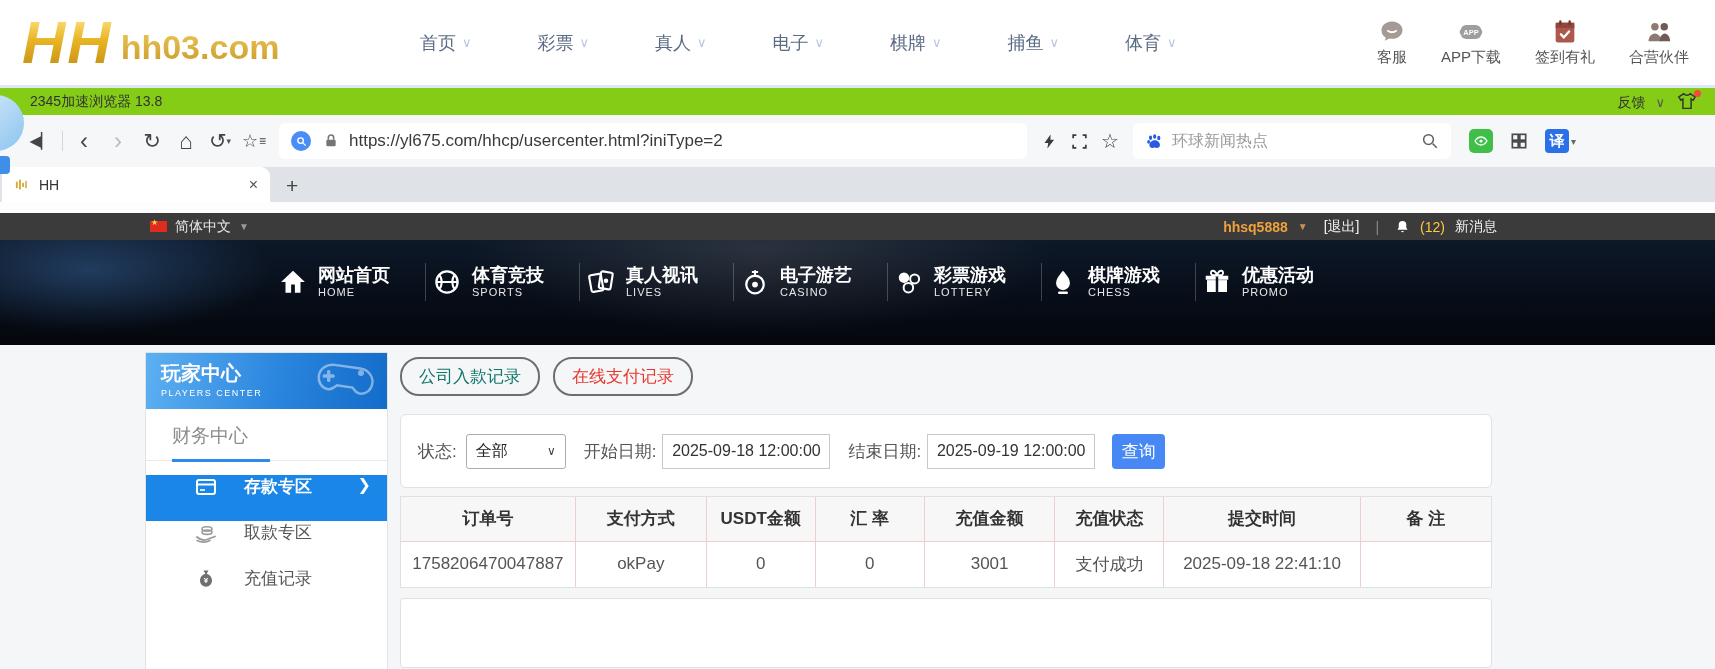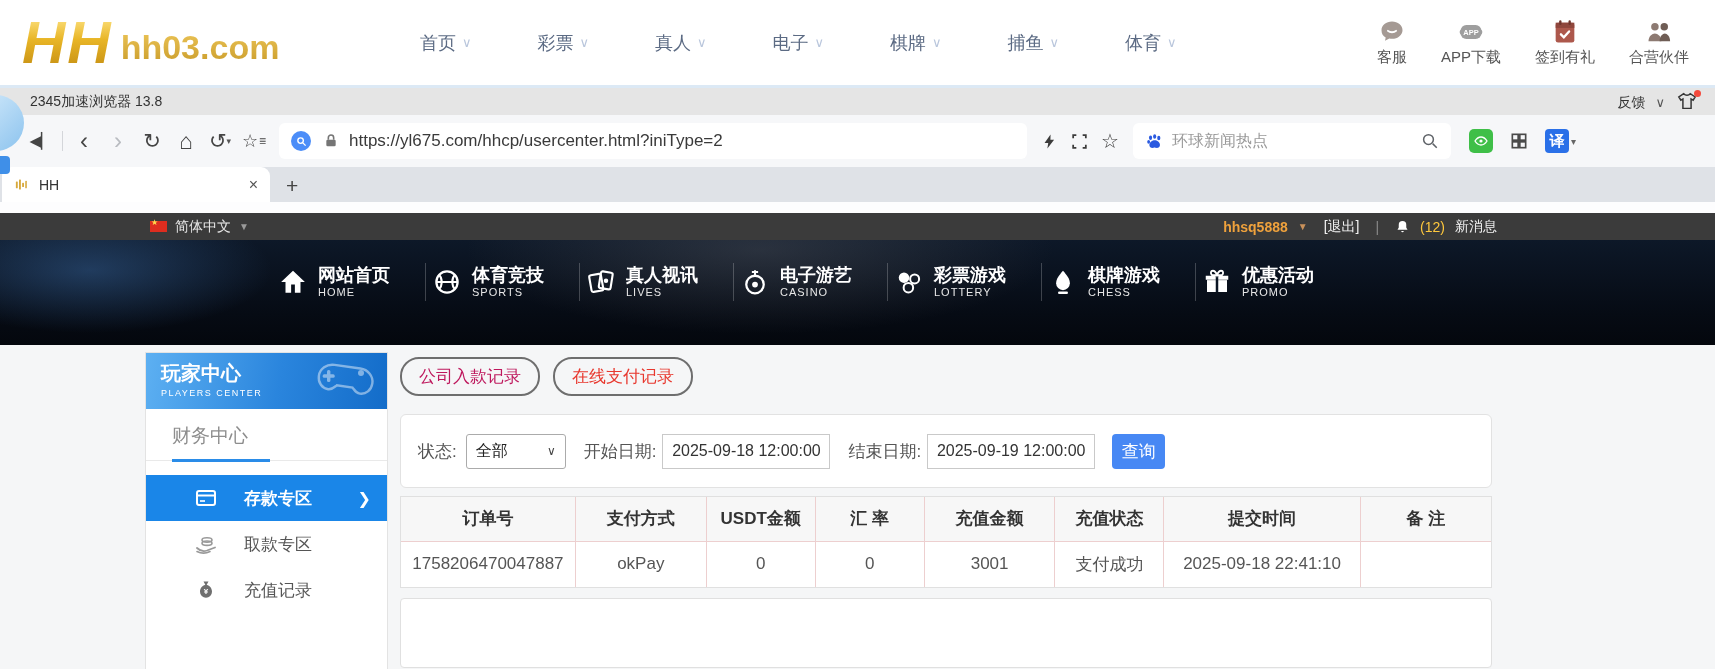--- a/index.html
+++ b/index.html
@@ -17,21 +17,21 @@
     background:linear-gradient(180deg,#eec75a 0%,#c89a28 100%);
     -webkit-background-clip:text; background-clip:text; color:transparent; margin-left:8px; margin-bottom:4px; }
   .top-nav { display:flex; gap:66px; margin-left:48px; }
   .top-nav-item { display:flex; align-items:center; gap:6px; font-size:18px; color:#5c6b84; cursor:pointer; white-space:nowrap; }
   .chev { color:#b9c6dc; font-size:13px; }
   .quick-links { margin-left:auto; margin-right:26px; display:flex; gap:34px; }
   .quick-link { display:flex; flex-direction:column; align-items:center; gap:2px; font-size:15px; color:#555; cursor:pointer; }
   .quick-link svg { width:28px; height:28px; }
 
   
-  .browser-titlebar { height:27px; background:#e5e5e5; }
+  .browser-titlebar { height:27px; background:#84cc16; }
   .bt-text { position:absolute; left:30px; top:5px; font-size:14px; color:#333; }
   .bt-right { position:absolute; right:18px; top:4px; display:flex; align-items:center; gap:12px; }
   .feedback { font-size:14px; color:#333; display:flex; gap:10px; align-items:center; cursor:pointer; }
   .shirt { position:relative; font-size:15px; color:#333; cursor:pointer; }
   .shirt .dot { position:absolute; right:-4px; top:-2px; width:7px; height:7px; border-radius:50%; background:#f4493c; }
   .side-logo { position:absolute; left:-18px; top:95px; width:42px; height:56px; border-radius:0 28px 28px 0;
     background:linear-gradient(135deg,#cfe8fa,#8cc3ee); z-index:5; }
   .side-logo2 { position:absolute; left:-8px; top:156px; width:18px; height:18px; border-radius:4px; background:#3f8fe8; z-index:5; }
 
   
@@ -95,29 +95,29 @@
   .sidebar { position:absolute; left:145px; top:7px; width:243px; height:317px; background:#fff; border:1px solid #e3e3e3; border-bottom:none; }
   .sb-head { height:56px; background:linear-gradient(100deg,#5db0f2 0%,#2a85dd 55%,#136cc9 100%); position:relative; padding:7px 0 0 15px; color:#fff; }
   .sb-title-cn { font-size:20px; font-weight:bold; }
   .sb-title-en { font-size:9px; letter-spacing:1.5px; margin-top:1px; }
   .sb-pad { position:absolute; right:10px; top:8px; opacity:.45; }
   .sb-section { padding:14px 0 0 26px; }
   .sb-section-label { font-size:19px; color:#8d8d8d; }
   .sb-divider { margin-top:11px; height:1px; background:#e9e9e9; position:relative; }
   .sb-divider .blue { position:absolute; left:26px; top:-1px; width:98px; height:3px; background:#2a8ce8; }
   .sb-menu { margin-top:14px; }
-  .sb-item { height:46px; display:flex; align-items:center; padding-left:48px; font-size:17px; color:#555; cursor:pointer; position:relative; }
+  .sb-item { height:46px; display:flex; align-items:flex-start; padding-left:48px; font-size:17px; color:#555; cursor:pointer; position:relative; }
   .sb-item svg { width:24px; height:24px; }
   .sb-item .lbl { margin-left:26px; }
   .sb-item.active { background:#1a86e8; color:#fff; font-weight:bold; }
   .sb-item.active .arrow { position:absolute; right:16px; color:#fff; font-size:16px; }
 
   .main { position:absolute; left:400px; top:12px; width:1092px; }
   .rec-tabs { display:flex; gap:13px; }
-  .pill { border:2px solid #6e6e6e; border-radius:19px; padding:6px 17px; font-size:17px; color:#be185d; background:transparent; cursor:pointer; }
+  .pill { border:2px solid #6e6e6e; border-radius:19px; padding:6px 17px; font-size:17px; color:#0f766e; background:transparent; cursor:pointer; }
   .pill.red { color:#e8382e;text-align:center; }
   .filter-panel { margin-top:18px; height:74px; background:#fff; border:1px solid #e2e2e2; border-radius:6px;
     display:flex; align-items:center; padding-left:17px; }
   .f-label { font-size:17px; color:#555; white-space:nowrap; }
   .f-select { width:100px; height:35px; border:1px solid #ababab; border-radius:3px; background:#fff;
     display:flex; align-items:center; padding:0 9px; margin-left:9px; font-size:16px; color:#222; cursor:pointer; }
   .f-select .sc { margin-left:auto; font-size:12px; color:#444; }
   .f-input { width:168px; height:35px; border:1px solid #c9c9c9; background:#fff; margin-left:6px;
     display:flex; align-items:center; justify-content:center; font-size:16px; color:#333; cursor:text; white-space:nowrap; }
   .gap18 { margin-left:18px; }

